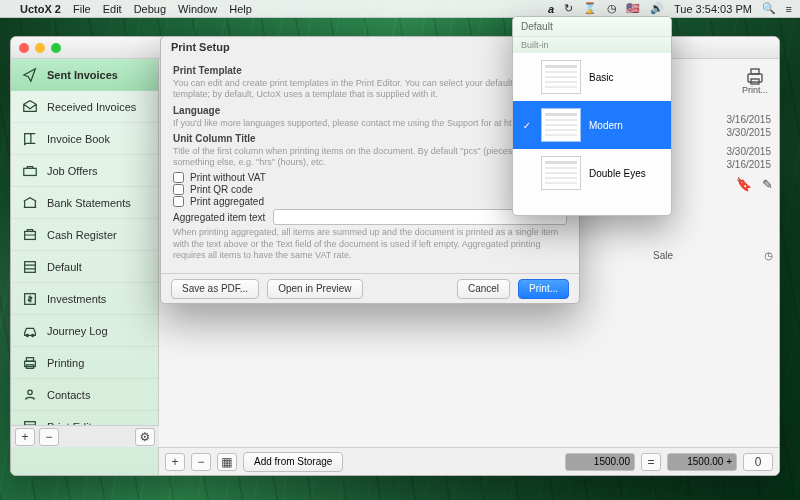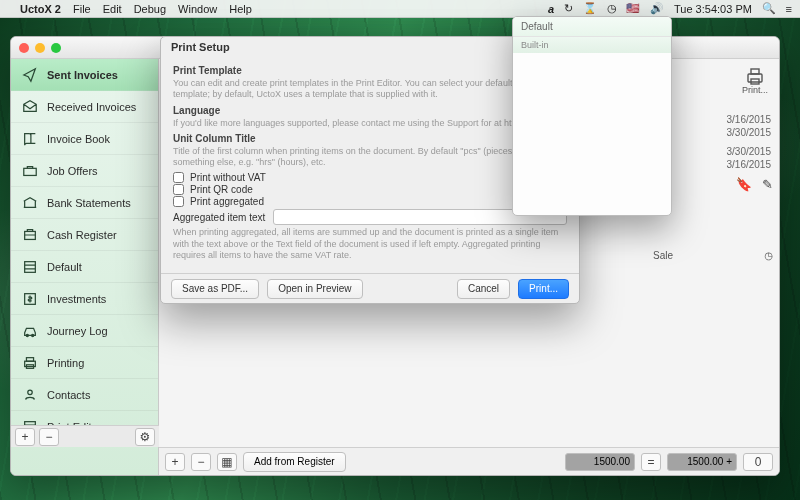--- a/index.html
+++ b/index.html
@@ -323,21 +323,21 @@
         <div class="sq-btn">+</div>
         <div class="sq-btn">−</div>
         <div style="flex:1"></div>
         <div class="sq-btn">⚙</div>
       </div>
 
       <div class="bottombar">
         <div class="sq-btn">+</div>
         <div class="sq-btn">−</div>
         <div class="sq-btn">▦</div>
-        <div class="btn">Add from Register</div>
+        <div class="btn">Add from Storage</div>
         <div class="gap"></div>
         <div class="numbox">1500.00</div>
         <div class="sq-btn">=</div>
         <div class="numbox">1500.00 +</div>
         <div class="sq-btn" style="width:30px">0</div>
       </div>
     </div>
   </div>
 </div>
 
@@ -378,13 +378,30 @@
     <div class="btn">Open in Preview</div>
     <div class="gap"></div>
     <div class="btn">Cancel</div>
     <div class="btn primary">Print...</div>
   </div>
 </div>
 
 <div class="popover">
   <div class="pop-head">Default</div>
   <div class="pop-sub">Built-in</div>
+  <div id="tmpl-list">
+      <div class="tmpl">
+        <span class="chk"></span>
+        <span class="thumb"></span>
+        <span>Basic</span>
+      </div>
+      <div class="tmpl sel">
+        <span class="chk">✓</span>
+        <span class="thumb"></span>
+        <span>Modern</span>
+      </div>
+      <div class="tmpl">
+        <span class="chk"></span>
+        <span class="thumb"></span>
+        <span>Double Eyes</span>
+      </div>
+    </div>
 </div>
 
 </body></html>

